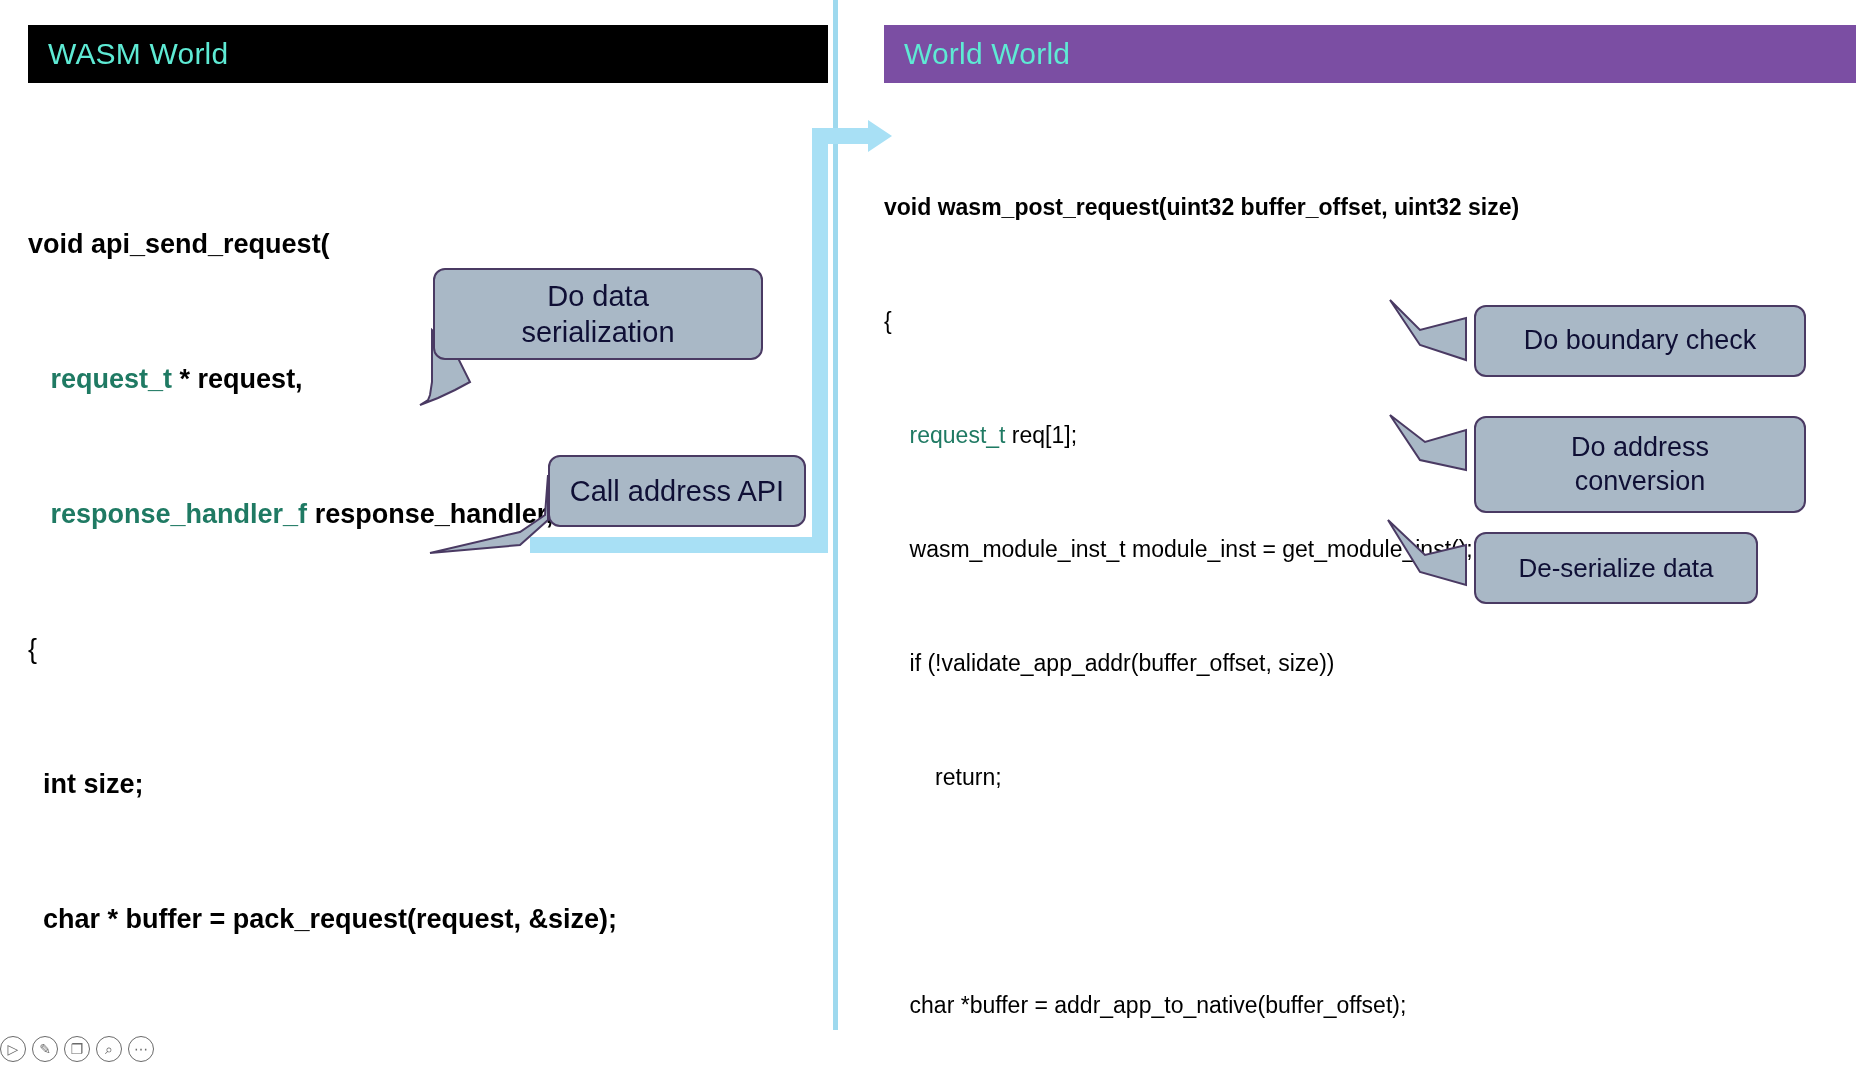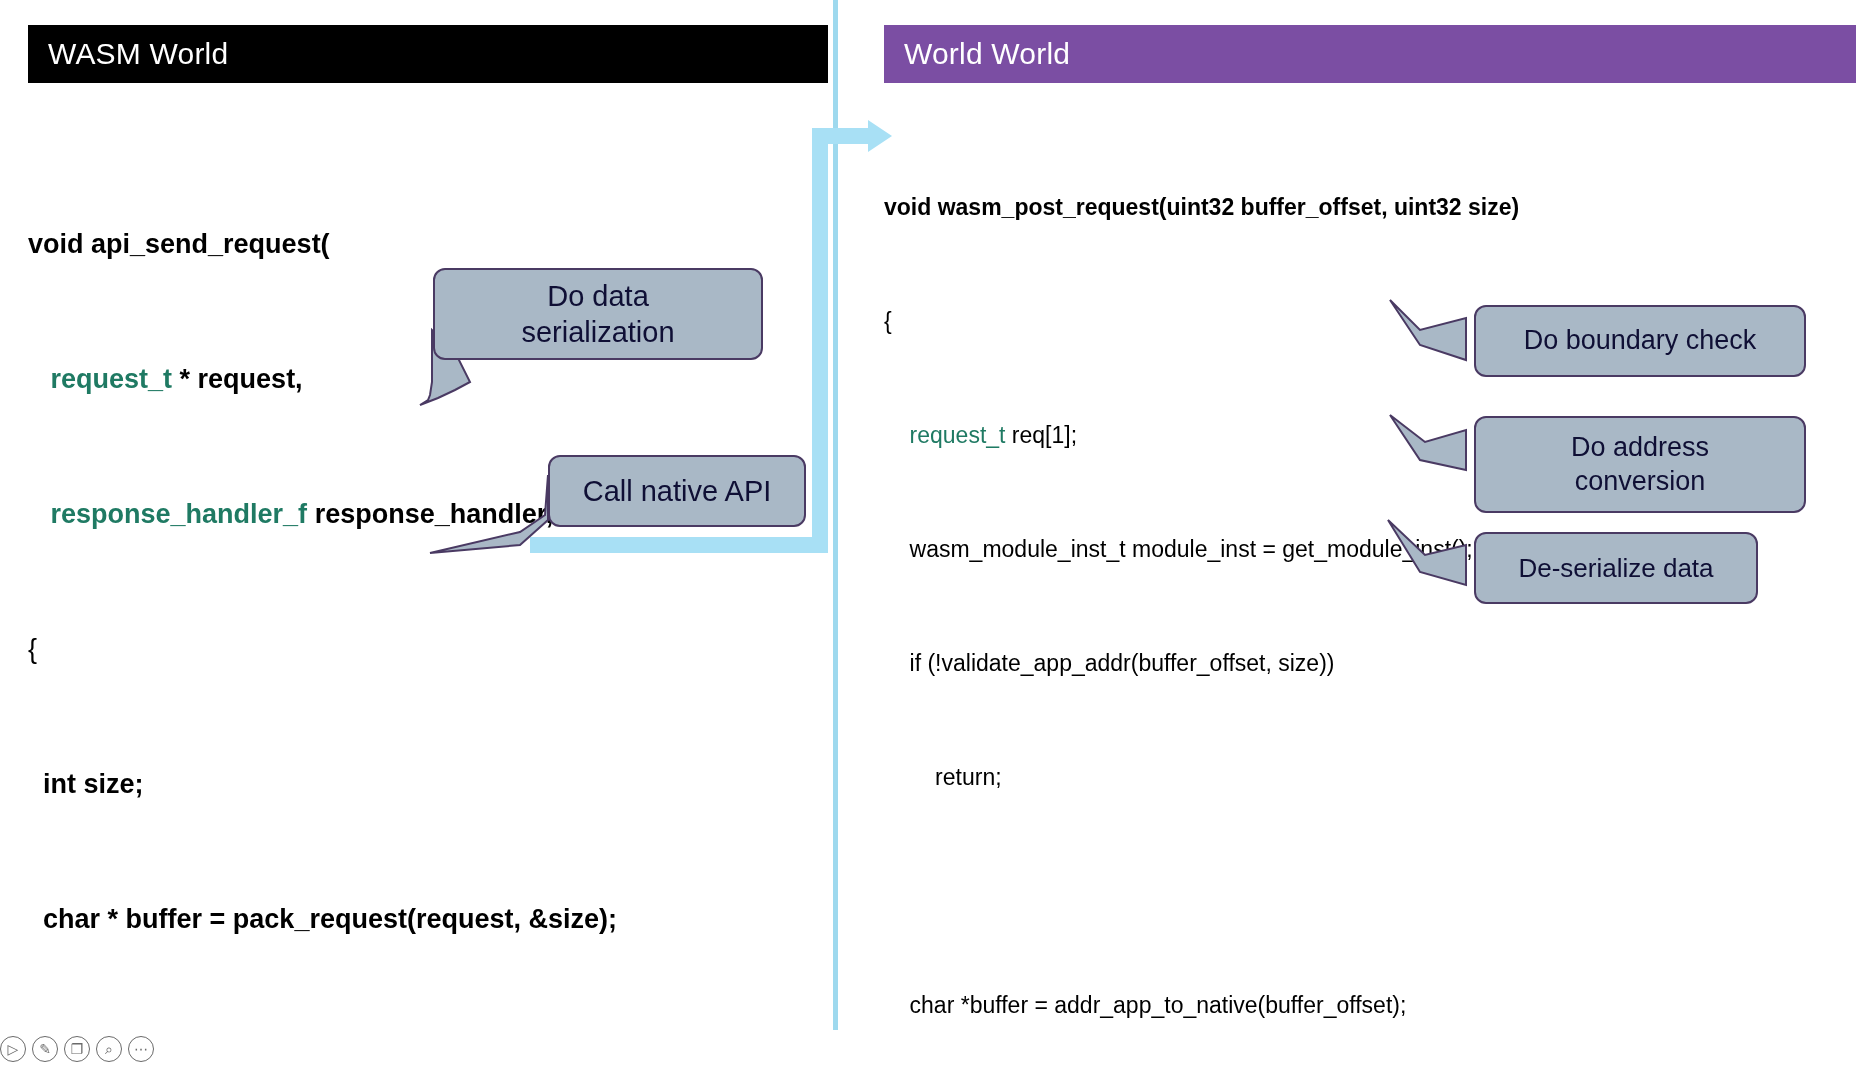--- a/index.html
+++ b/index.html
@@ -16,21 +16,21 @@
   }
 
   
   .panel-header {
     position: absolute;
     display: flex;
     align-items: center;
     box-sizing: border-box;
     padding-left: 20px;
     font-size: 30px;
-    color: #ffffff;
+    color: #5eead4;
     letter-spacing: 0.2px;
   }
   #wasm-header {
     left: 28px;
     top: 25px;
     width: 800px;
     height: 58px;
     background: #000000;
   }
   #native-header {
@@ -270,21 +270,21 @@
   <polygon points="1466,318 1466,360 1420,345 1390,300 1420,330" fill="#A9B8C6" stroke="#4A3A63" stroke-width="2"></polygon>
   <polygon points="1466,430 1466,470 1420,460 1390,415 1425,442" fill="#A9B8C6" stroke="#4A3A63" stroke-width="2"></polygon>
   <polygon points="1466,545 1466,585 1420,572 1388,520 1425,555" fill="#A9B8C6" stroke="#4A3A63" stroke-width="2"></polygon>
 </svg>
 
 <div class="callout" id="callout-serialization">
   <span style="white-space:pre-line;">Do data
 serialization</span>
 </div>
 <div class="callout" id="callout-callapi">
-  <span style="white-space:pre-line;">Call native API</span>
+  <span style="white-space:pre-line;">Call address API</span>
 </div>
 <div class="callout" id="callout-boundary">
   <span style="white-space:pre-line;">Do boundary check</span>
 </div>
 <div class="callout" id="callout-address">
   <span style="white-space:pre-line;">Do address
 conversion</span>
 </div>
 <div class="callout" id="callout-deserialize">
   <span style="white-space:pre-line;">De-serialize data</span>

